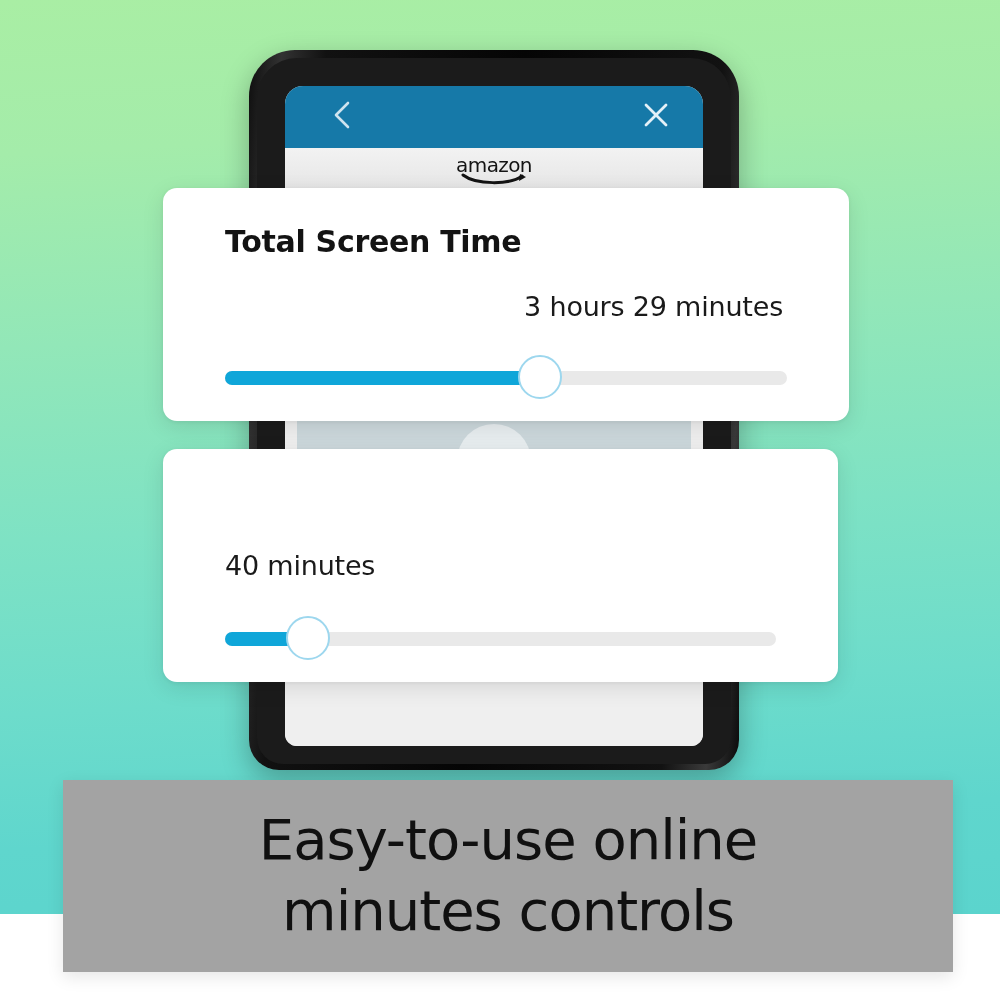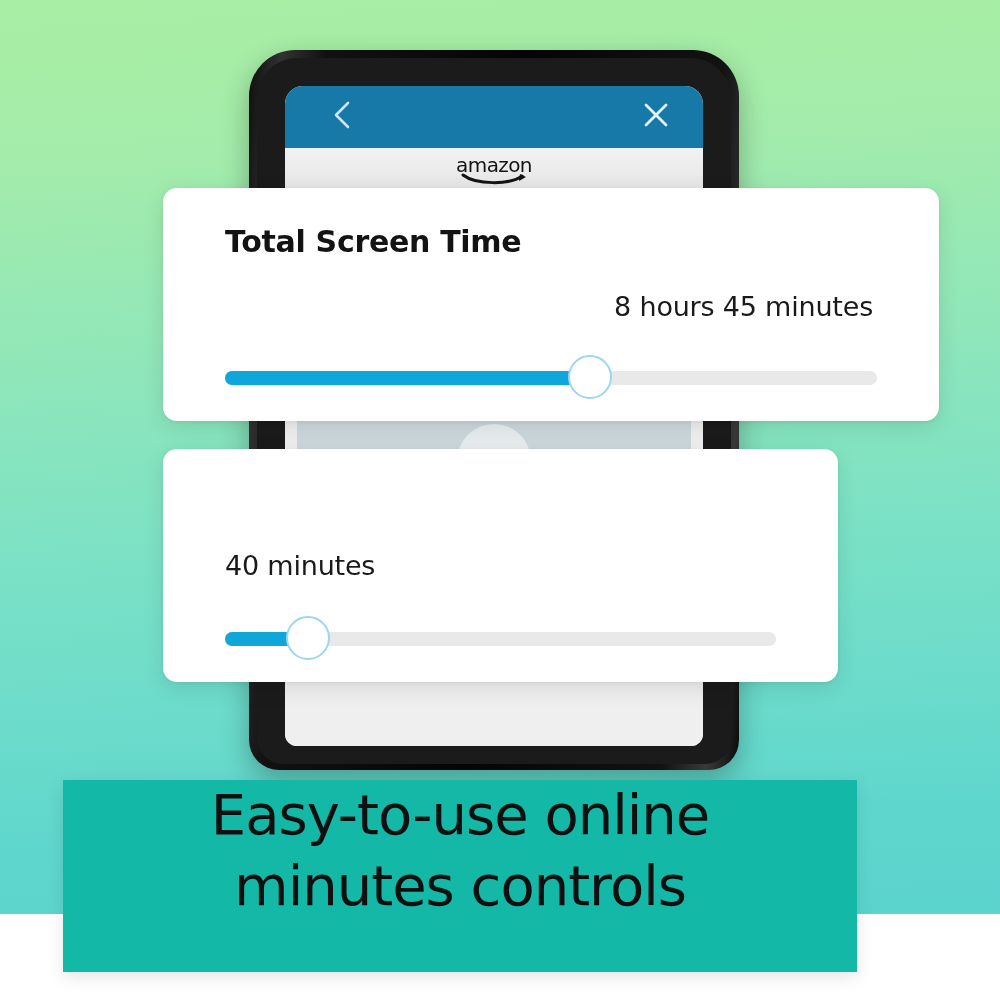--- a/index.html
+++ b/index.html
@@ -180,21 +180,21 @@
   
   .float-card {
     position: absolute;
     background: #ffffff;
     border-radius: 14px;
     box-shadow: 0 6px 22px rgba(0,0,0,0.10), 0 1px 4px rgba(0,0,0,0.06);
   }
   #card-screen-time {
     left: 163px;
     top: 188px;
-    width: 776px;
+    width: 686px;
     height: 233px;
   }
   #card-goals {
     left: 163px;
     top: 449px;
     width: 675px;
     height: 233px;
   }
   .card-title {
     position: absolute;
@@ -265,28 +265,28 @@
     background: #ffffff;
     border: 2.5px solid #9dd7ee;
     box-sizing: border-box;
   }
 
   
   #caption-card {
     position: absolute;
     left: 63px;
     top: 780px;
-    width: 794px;
+    width: 890px;
     height: 192px;
-    background: #14b8a6;
+    background: #a3a3a3;
     box-shadow: 0 5px 16px rgba(0,0,0,0.10);
     display: flex;
     flex-direction: column;
     align-items: center;
-    justify-content: flex-start;
+    justify-content: center;
   }
   .caption-line {
     font-size: 56px;
     font-weight: 400;
     color: #101010;
     line-height: 1.26;
     letter-spacing: -1px;
     text-align: center;
     white-space: nowrap;
   }
@@ -343,21 +343,21 @@
               <polyline points="3,3 11,11 3,19" fill="none" stroke="#2b2b2b" stroke-width="2.4" stroke-linecap="round" stroke-linejoin="round"></polyline>
             </svg>
           </span>
         </div>
       </div>
     </div>
   </div>
 
   <div class="float-card" id="card-screen-time">
     <div class="card-title">Total Screen Time</div>
-    <div id="screen-time-value">8 hours 45 minutes</div>
+    <div id="screen-time-value">3 hours 29 minutes</div>
 
     <div class="slider" id="slider-screen-time">
       <div class="slider-track"></div>
       <div class="slider-fill" style="width:56%;"></div>
       <div class="slider-thumb" style="left:calc(56% - 22px);"></div>
     </div>
   </div>
 
   <div class="float-card" id="card-goals">
 

